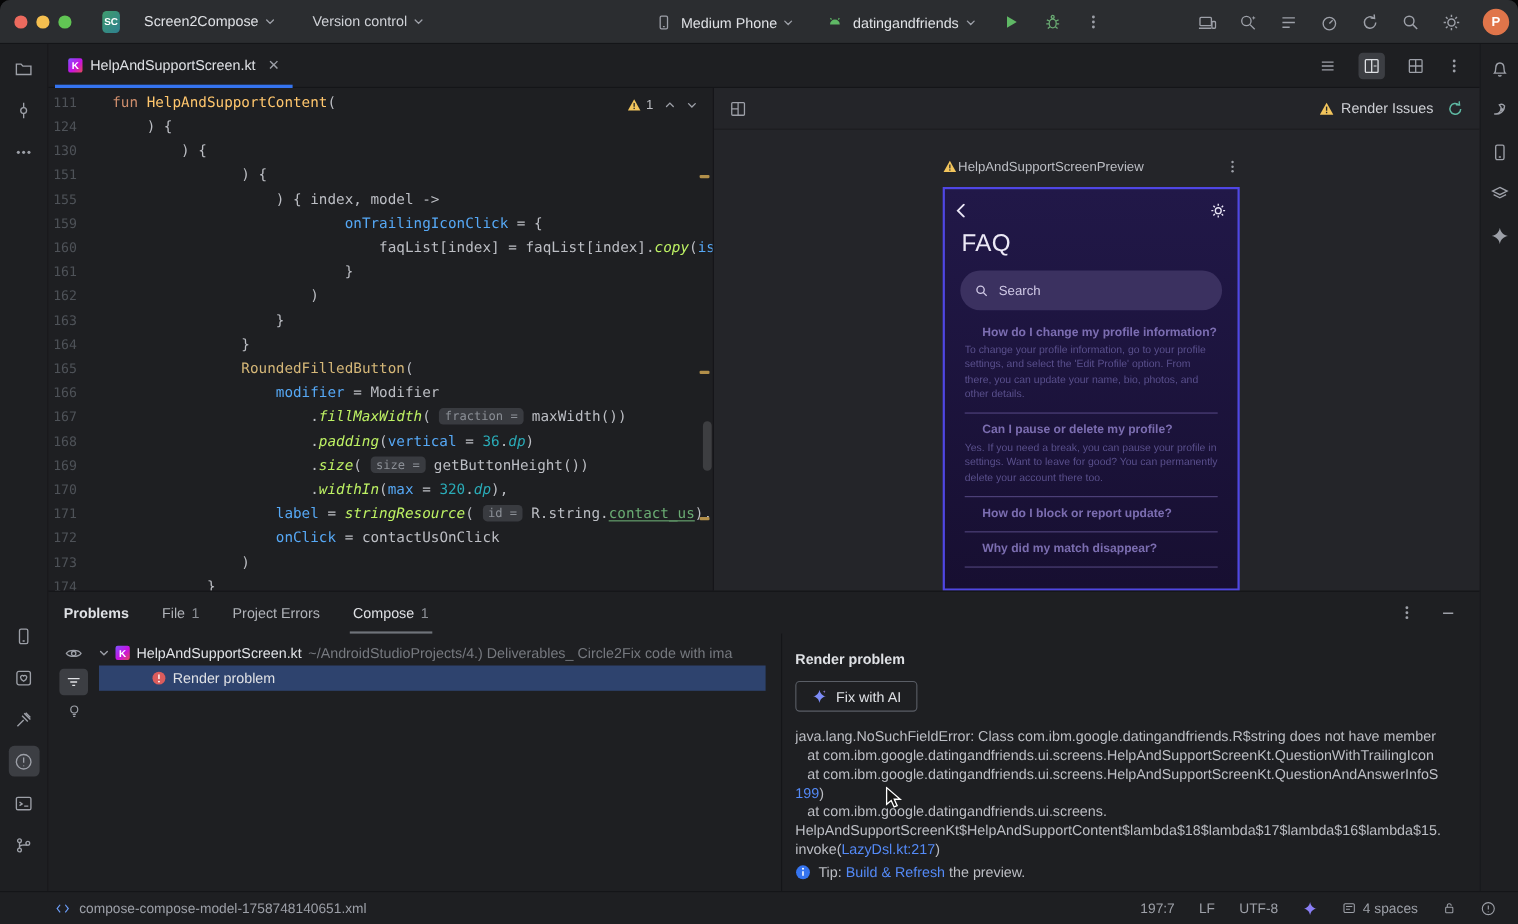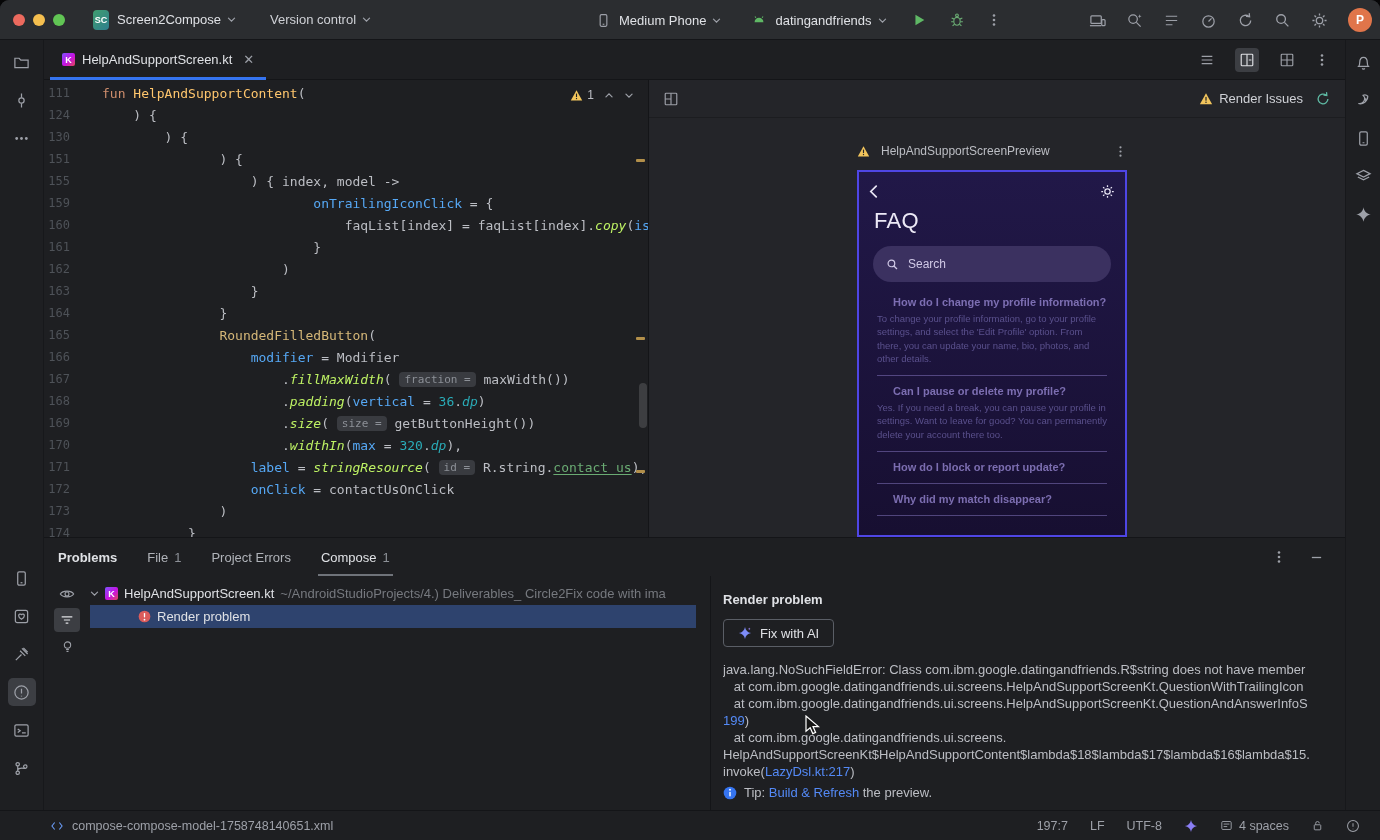--- a/index.html
+++ b/index.html
@@ -6,21 +6,21 @@
   html,body { background:#060607; }
   body { font-family:"Liberation Sans","DejaVu Sans",sans-serif; width:1380px; height:840px; overflow:hidden; }
   .window { position:relative; width:1380px; height:840px; background:#1e1f22; border-radius:9px 9px 0 0; overflow:hidden; color:#bcbec4; font-size:13px; }
 
   
   .titlebar { position:absolute; left:0; top:0; width:1380px; height:40px; background:#2b2d30; border-bottom:1px solid #141518; display:flex; align-items:center; }
   .traffic { display:flex; gap:8px; padding:0 14px 0 13px; }
   .tl { width:12px; height:12px; border-radius:50%; }
   .tl.red{background:#ec6a5e;} .tl.yellow{background:#f5bf4f;} .tl.green{background:#61c554;}
   .app-badge { width:16px; height:20px; border-radius:4px; background:linear-gradient(135deg,#3f9d6e,#2f7f8f); color:#fff; font-size:9px; font-weight:bold; display:flex; align-items:center; justify-content:center; margin-left:14px; }
-  .tb-item { display:flex; align-items:center; gap:6px; color:#dfe1e5; margin-left:8px; cursor:default; }
+  .tb-item { display:flex; align-items:center; gap:6px; color:#dfe1e5; margin-left:22px; cursor:default; }
   .tb-item.secondary { margin-left:34px; color:#cfd1d6; }
   .tb-center { position:absolute; left:596px; top:0; height:40px; display:flex; align-items:center; gap:8px; }
   .tb-right { position:absolute; right:8px; top:0; height:40px; display:flex; align-items:center; gap:20px; }
   .icon { display:inline-flex; align-items:center; justify-content:center; color:#9da0a8; }
   .chev { color:#9da0a8; }
   .avatar { width:24px; height:24px; border-radius:50%; background:#e0754a; color:#fff; font-weight:bold; font-size:12px; display:flex; align-items:center; justify-content:center; }
 
   
   .stripe-left { position:absolute; left:0; top:40px; width:44px; height:770px; background:#1e1f22; border-right:1px solid #17181b; }
   .stripe-right { position:absolute; right:0; top:40px; width:35px; height:770px; background:#1e1f22; border-left:1px solid #17181b; }
@@ -52,21 +52,21 @@
   .tk-str { color:#6aab73; text-decoration:underline; text-underline-offset:2px; }
   .tk-hint { background:#393b40; color:#8c9097; border-radius:4px; padding:0 5px; font-size:11px; display:inline-block; line-height:15px; vertical-align:1px; }
   .inspection { position:absolute; top:8px; right:14px; display:flex; align-items:center; gap:10px; color:#bcbec4; font-family:"Liberation Sans",sans-serif; font-size:12px; }
   .stripe-mark { position:absolute; right:3px; width:9px; height:3px; background:#b28f4a; border-radius:1px; }
   .scroll-thumb { position:absolute; right:1px; top:303px; width:8px; height:45px; background:rgba(255,255,255,.14); border-radius:4px; }
 
   
   .preview-panel { position:absolute; left:648px; top:80px; width:697px; height:457px; background:#242529; border-left:1px solid #141518; }
   .pv-toolbar { height:38px; display:flex; align-items:center; padding:0 14px; border-bottom:1px solid #1c1d20; }
   .pv-right { margin-left:auto; display:flex; align-items:center; gap:12px; color:#cfd1d6; }
-  .pv-name-row { position:absolute; left:208px; top:64px; width:270px; display:flex; align-items:center; gap:11px; font-size:12px; color:#bcbec4; }
+  .pv-name-row { position:absolute; left:208px; top:64px; width:270px; display:flex; align-items:center; gap:1px; font-size:12px; color:#bcbec4; }
   .pv-name-row .kebab { margin-left:auto; color:#9da0a8; }
   .phone { position:absolute; left:208px; top:90px; width:270px; height:367px; border:2px solid #4f46e5; background:linear-gradient(180deg,#211848,#170f31); overflow:hidden; }
   .ph-top { height:34px; display:flex; align-items:center; padding:4px 10px 0; color:#e8e5f4; }
   .ph-top .gear { margin-left:auto; }
   .ph-title { font-size:22px; font-weight:500; color:#ece9f6; padding:2px 3px 0; letter-spacing:.3px;margin-left:12px; }
   .search-pill { margin:12px 14px 0; height:36px; background:#3b3160; border-radius:18px; display:flex; align-items:center; gap:9px; padding:0 13px; color:#d0c9e6; font-size:12px; }
   .faq-list { margin:14px 18px 0; opacity:.85; }
   .faq-q { font-size:11px; font-weight:bold; color:#8d7ec6; margin-top:9px;margin-left:16px; }
   .faq-a { font-size:9.5px; color:#655b9b; line-height:1.4; margin-top:4px; }
   .faq-divider { height:1px; background:rgba(146,130,210,.55); margin:10px 0 1px; }

